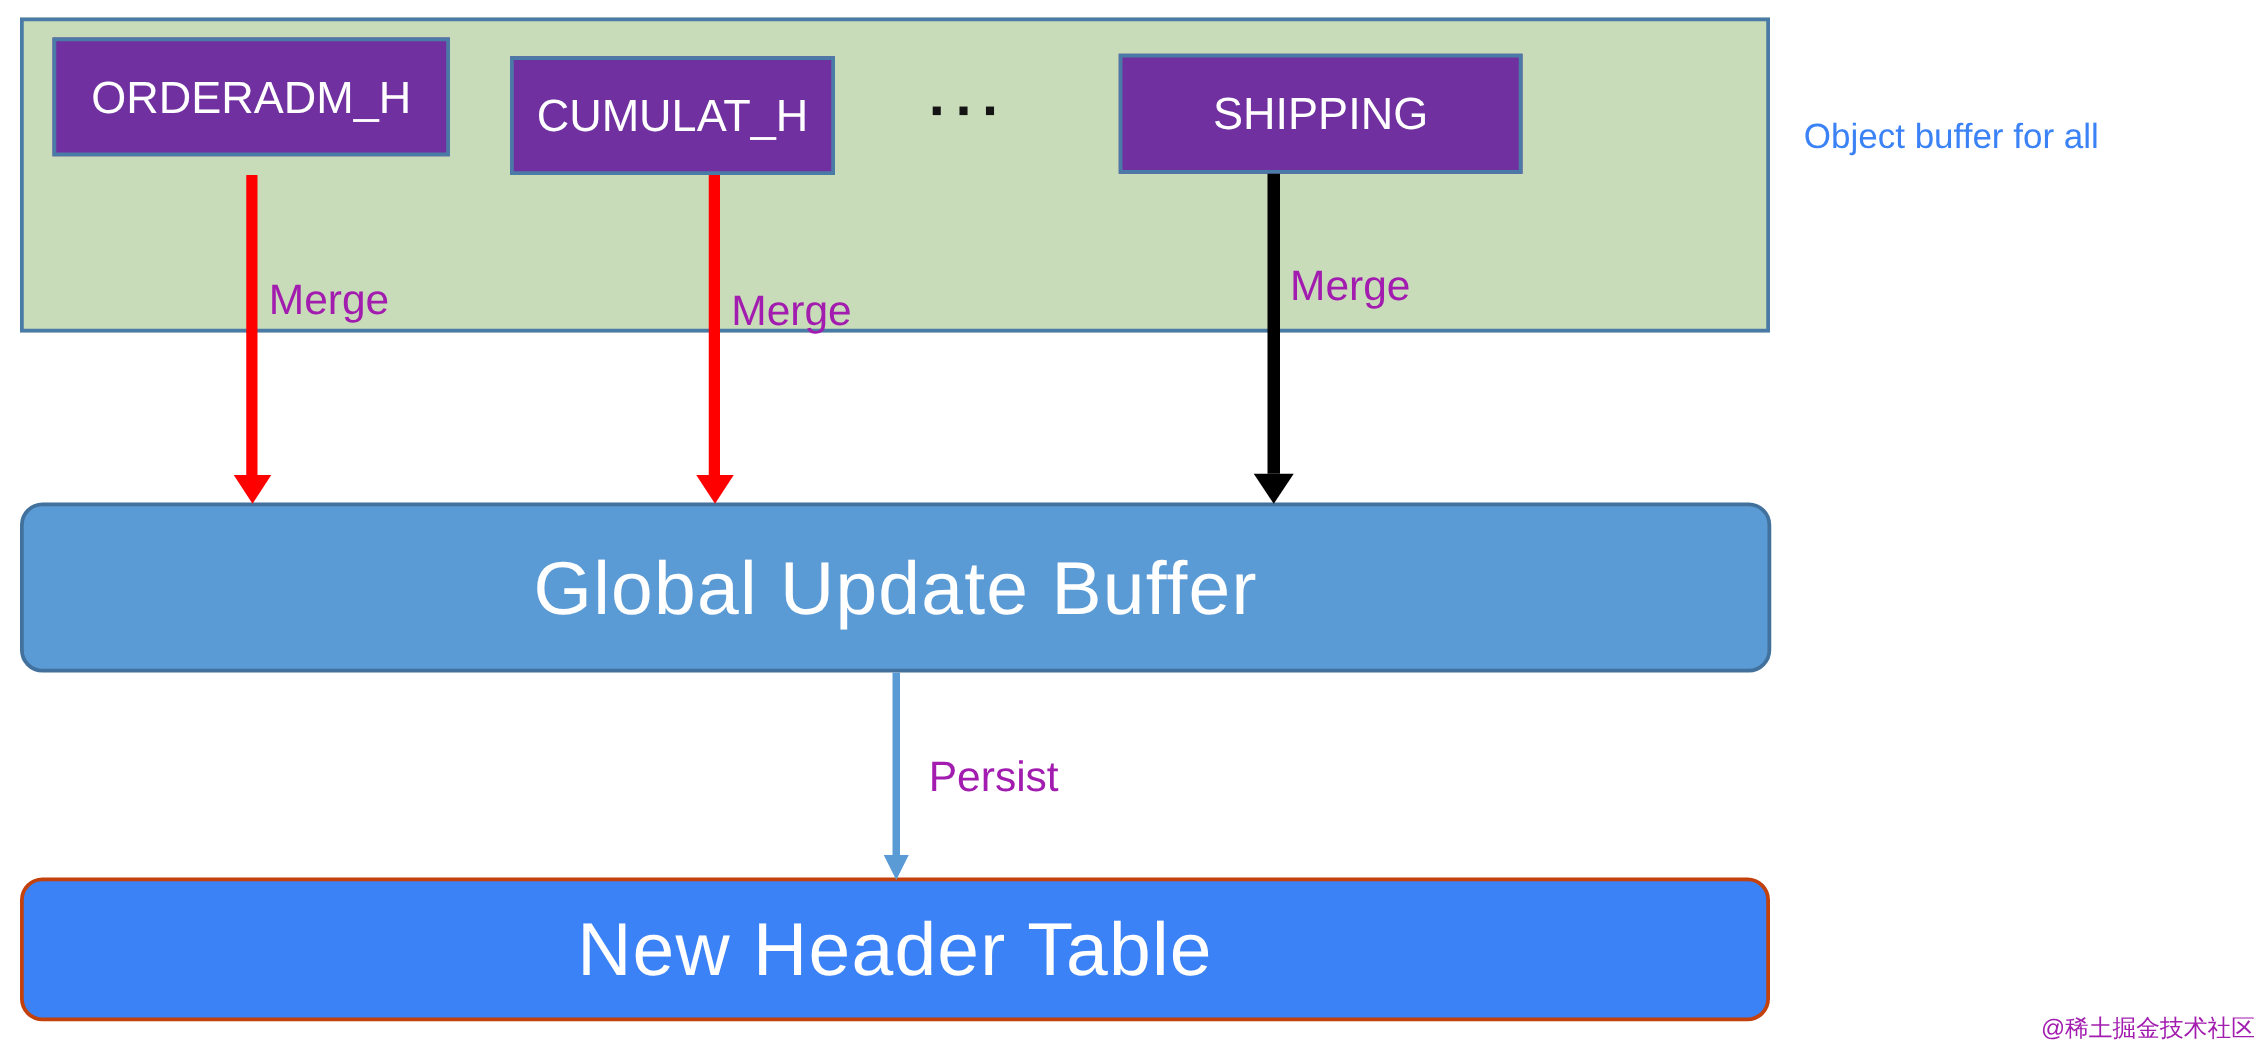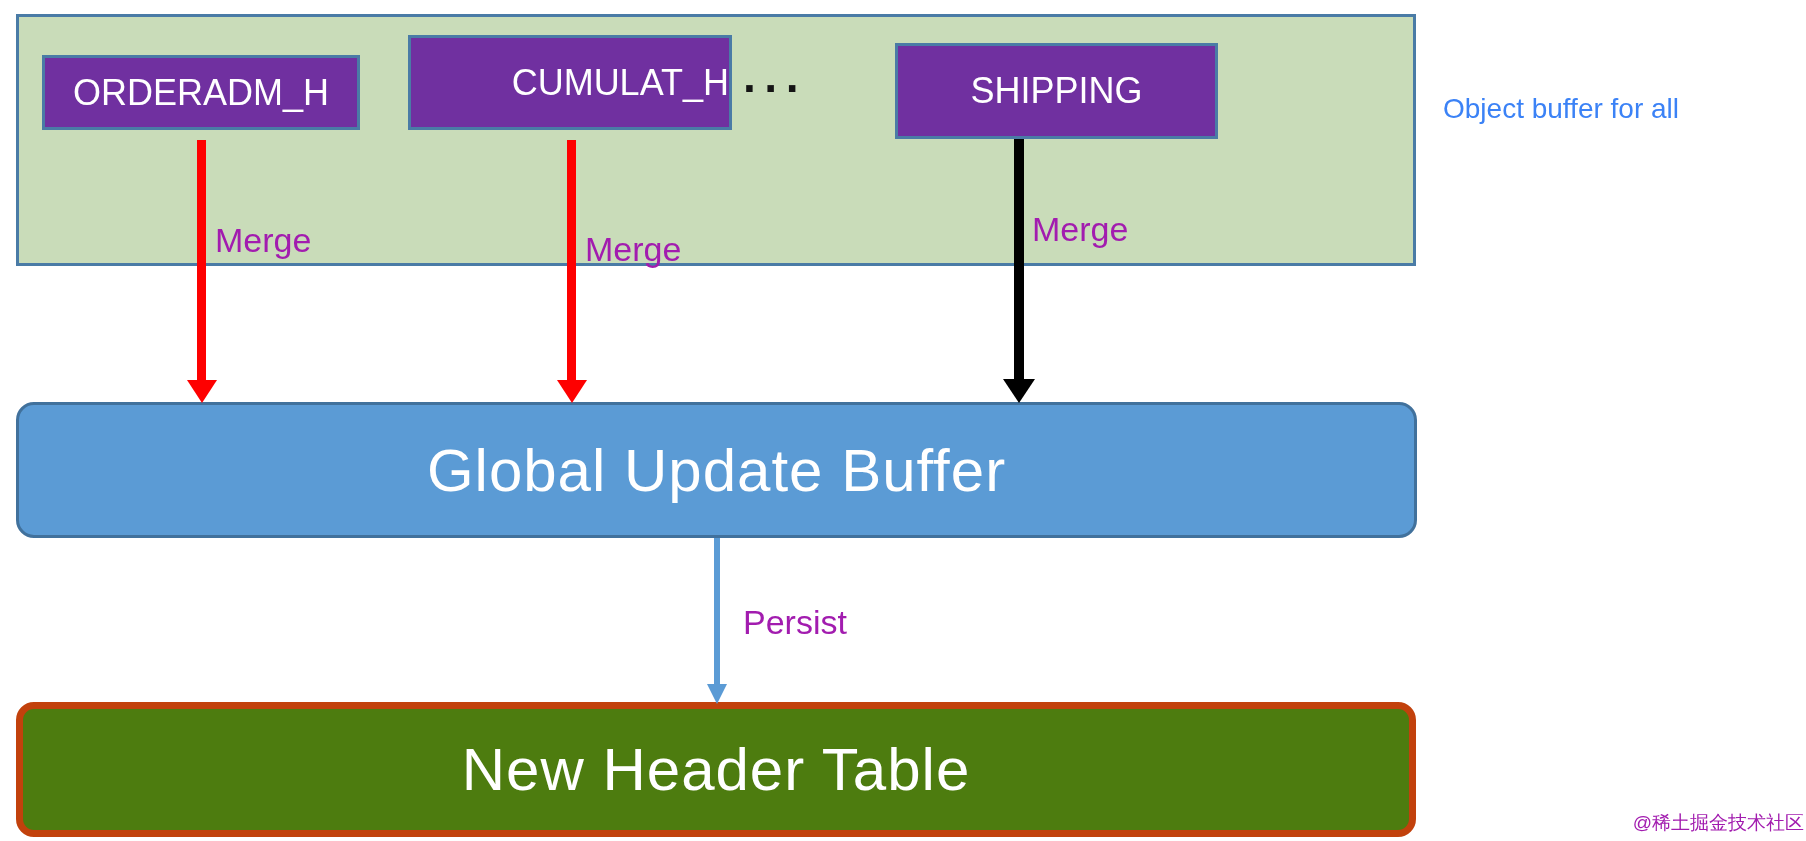--- a/index.html
+++ b/index.html
@@ -24,22 +24,22 @@
     border: 3px solid #4a7ba6;
   }
   .component-box {
     background: #7030a0;
     border: 3px solid #4a7ba6;
     display: flex; align-items: center; justify-content: center;
     color: #ffffff;
     font-size: 36px;
     z-index: 2;
   }
-  .box-orderadm { left: 42px;  top: 55px; width: 318px; height: 75px; }
-  .box-cumulat  { left: 408px; top: 35px; width: 324px; height: 95px; justify-content: flex-end; }
+  .box-orderadm { left: 42px;  top: 30px; width: 318px; height: 95px; }
+  .box-cumulat  { left: 408px; top: 45px; width: 260px; height: 95px; }
   .box-shipping { left: 895px; top: 43px; width: 323px; height: 96px; }
 
   .ellipsis {
     left: 740px; top: 56px; width: 70px; height: 64px;
     display: flex; align-items: center; justify-content: center;
     font-size: 46px; font-weight: 900; letter-spacing: 6px;
     color: #141414; z-index: 2;
   }
 
   .big-box {
@@ -49,23 +49,23 @@
     letter-spacing: 1px;
     z-index: 2;
     border-radius: 18px;
   }
   .blue-box {
     left: 16px; top: 402px; width: 1401px; height: 136px;
     background: #5b9bd5;
     border: 3px solid #41719c;
   }
   .orange-box {
-    left: 16px; top: 702px; width: 1400px; height: 135px;
-    background: #4d7c0f;
-    border: 7px solid #c2410c;
+    left: 16px; top: 702px; width: 1400px; height: 115px;
+    background: #3b82f6;
+    border: 3px solid #c2410c;
   }
 
   
   .arrow-line  { z-index: 3; }
   .arrow-head  { width: 0; height: 0; z-index: 3; }
 
   .red-line-1   { left: 197px;  top: 140px; width: 9px;  height: 240px; background: #fe0000; }
   .red-head-1   { left: 187px;  top: 380px;
                   border-left: 15px solid transparent; border-right: 15px solid transparent;
                   border-top: 23px solid #fe0000; }

